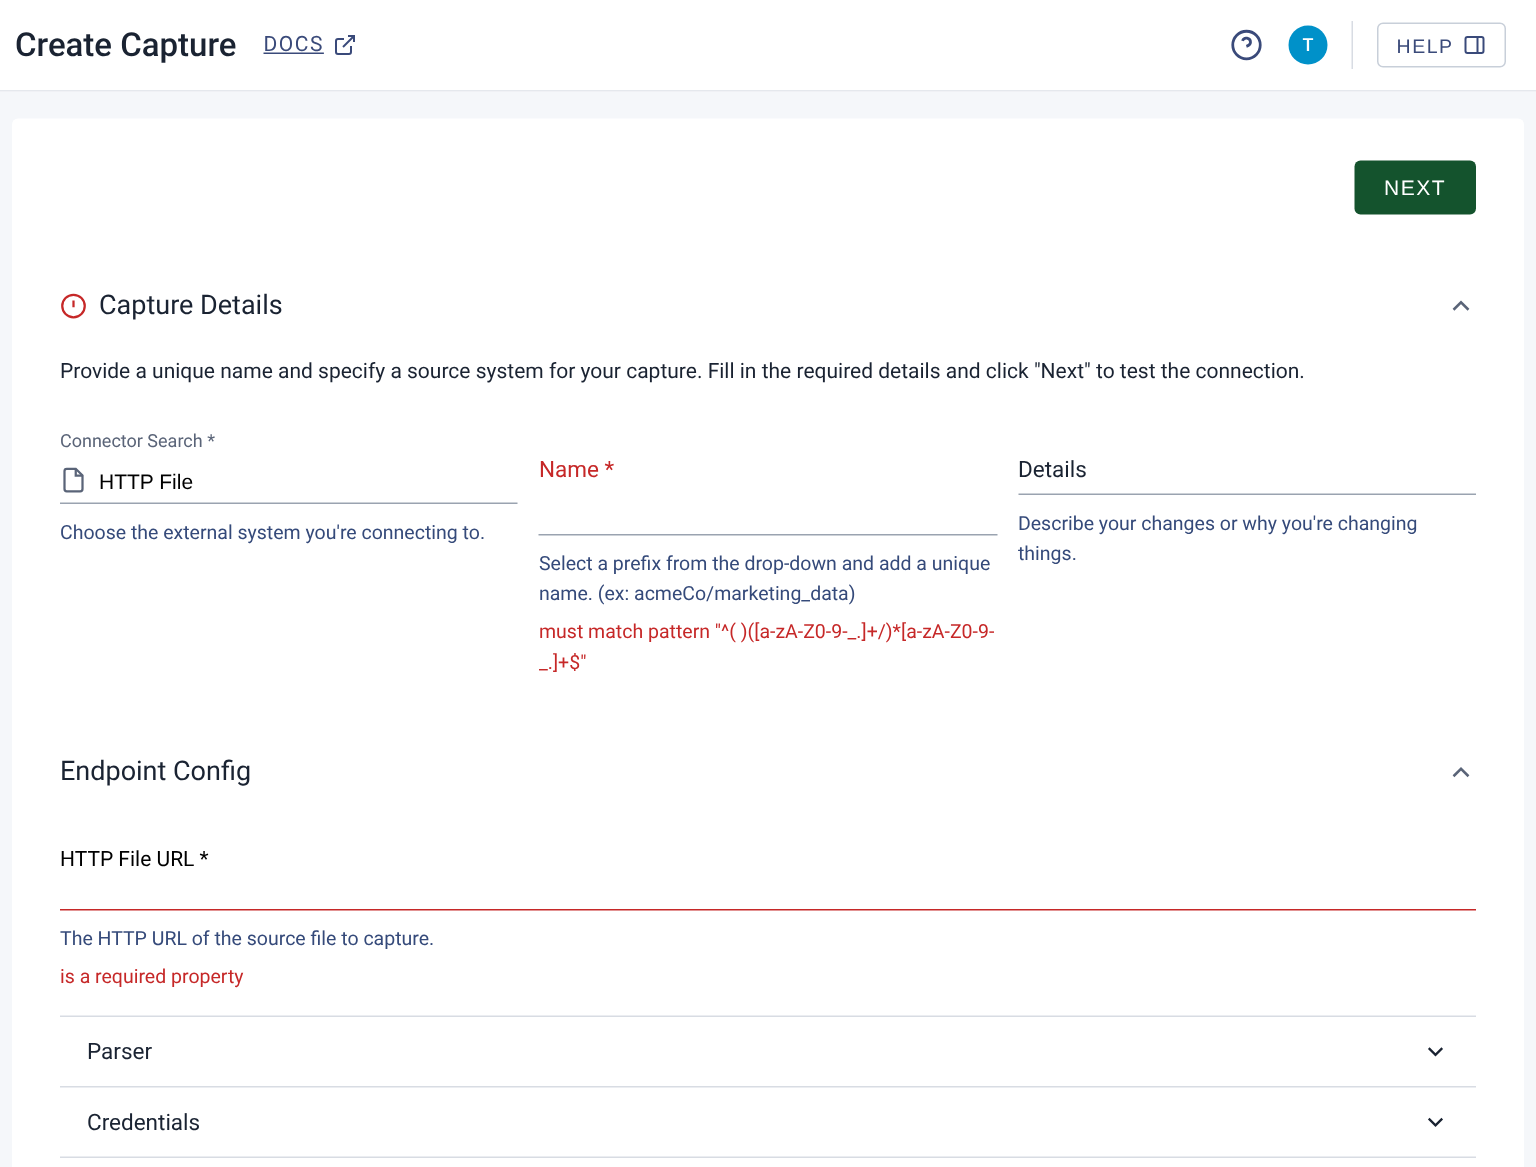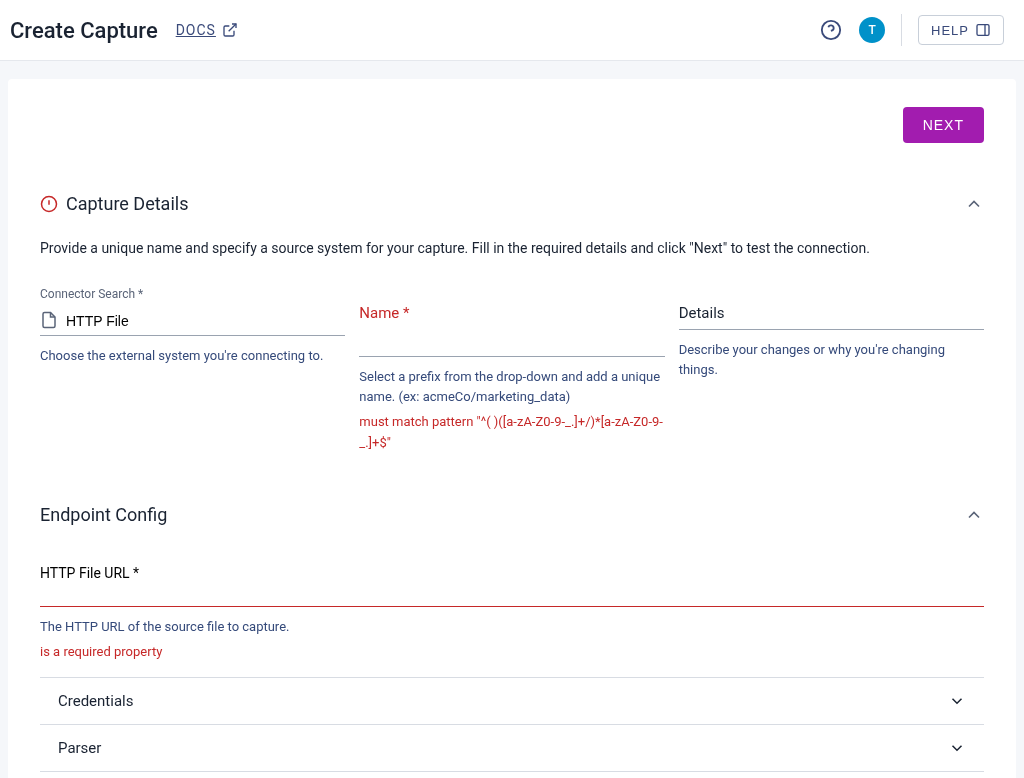--- a/index.html
+++ b/index.html
@@ -92,21 +92,21 @@
       background: #fff;
       border-radius: 4px;
       padding: 28px 32px;
     }
     .next-row {
       display: flex;
       justify-content: flex-end;
       margin-bottom: 50px;
     }
     .next-btn {
-      background: #a21caf;
+      background: #14532d;
       color: #fff;
       border: none;
       border-radius: 4px;
       padding: 10px 20px;
       font-size: 14px;
       letter-spacing: 1px;
       font-weight: 500;
       cursor: pointer;
     }
     .section-header {
@@ -349,36 +349,36 @@
 
       <div class="url-field">
         <div class="url-label">HTTP File URL *</div>
         <div class="url-underline"></div>
         <div class="url-help">The HTTP URL of the source file to capture.</div>
         <div class="url-error">is a required property</div>
       </div>
 
       <div>
         <div class="accordion-item">
+          <span class="accordion-label">Parser</span>
+          <span>
+            <svg width="18" height="18" viewBox="0 0 24 24" fill="none" stroke="currentColor" stroke-width="2">
+                <polyline points="6 9 12 15 18 9"></polyline>
+              </svg>
+          </span>
+        </div>
+        <div class="accordion-item">
           <span class="accordion-label">Credentials</span>
           <span>
             <svg width="18" height="18" viewBox="0 0 24 24" fill="none" stroke="currentColor" stroke-width="2">
                 <polyline points="6 9 12 15 18 9"></polyline>
               </svg>
           </span>
         </div>
         <div class="accordion-item">
-          <span class="accordion-label">Parser</span>
-          <span>
-            <svg width="18" height="18" viewBox="0 0 24 24" fill="none" stroke="currentColor" stroke-width="2">
-                <polyline points="6 9 12 15 18 9"></polyline>
-              </svg>
-          </span>
-        </div>
-        <div class="accordion-item">
           
           
         </div>
       </div>
 
     </div>
 
   </div>
 </div>
 

